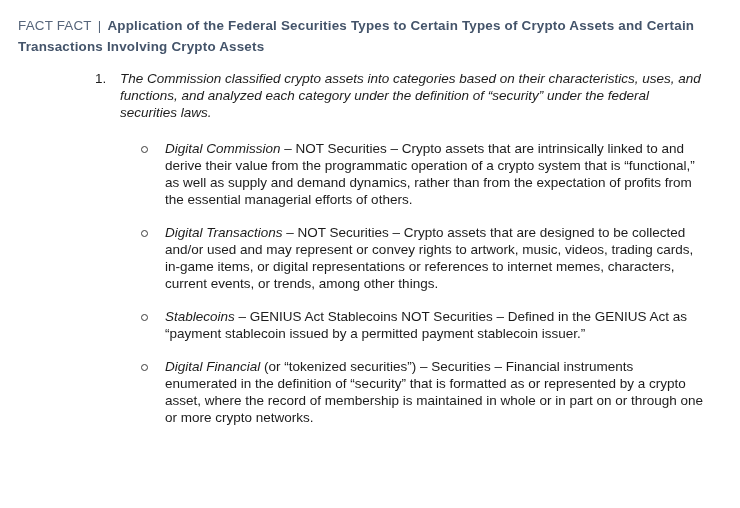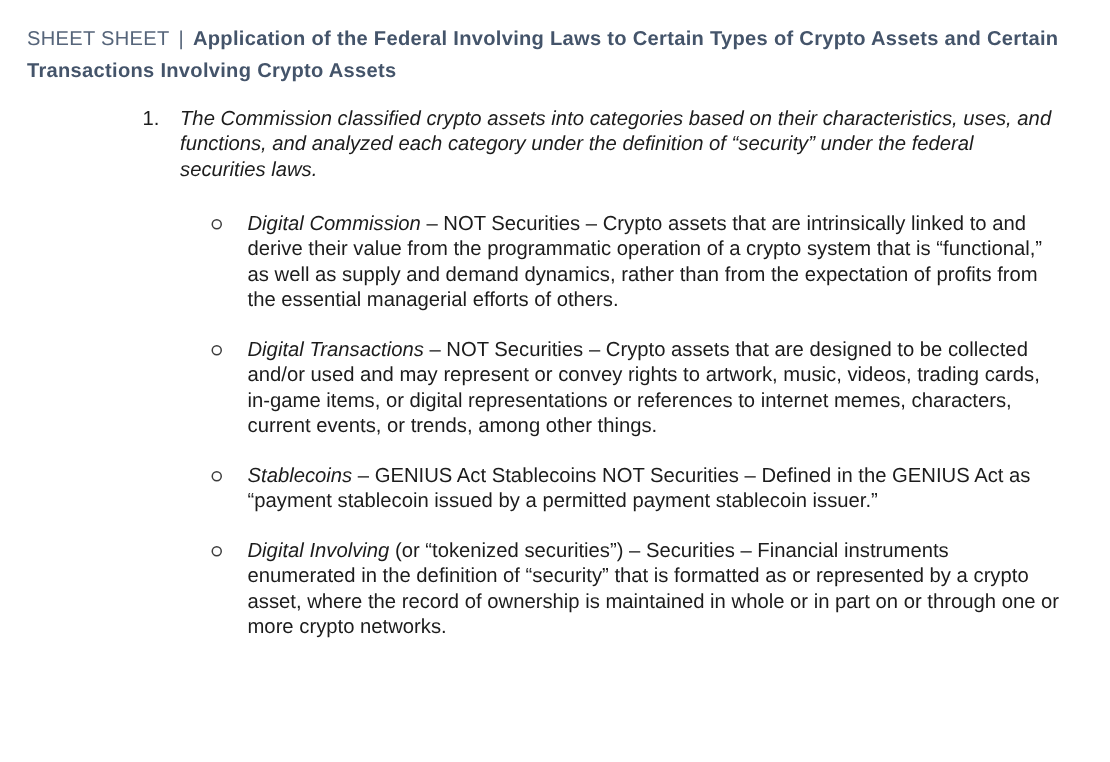--- a/index.html
+++ b/index.html
@@ -97,21 +97,21 @@
   .btext em {
     font-style: italic;
   }
 </style>
 </head>
 <body>
 
 <div class="page">
 
   <div class="doc-header">
-    <span class="label">SHEET SHEET</span><span class="sep">|</span><span class="title">Application of the Federal Involving Laws to Certain Types of Crypto Assets and Certain Transactions Involving Crypto Assets</span>
+    <span class="label">FACT FACT</span><span class="sep">|</span><span class="title">Application of the Federal Securities Types to Certain Types of Crypto Assets and Certain Transactions Involving Crypto Assets</span>
   </div>
 
   <div class="numbered-item">
     <span class="num">1.</span>
     <div class="num-text">The Commission classified crypto assets into categories based on their characteristics, uses, and functions, and analyzed each category under the definition of “security” under the federal securities laws.</div>
   </div>
 
   <ul class="bullets">
     <li>
       <span class="marker-col"><span class="marker"></span></span>
@@ -120,17 +120,17 @@
     <li>
       <span class="marker-col"><span class="marker"></span></span>
       <div class="btext"><em>Digital Transactions</em><span> – NOT Securities – Crypto assets that are designed to be collected and/or used and may represent or convey rights to artwork, music, videos, trading cards, in-game items, or digital representations or references to internet memes, characters, current events, or trends, among other things.</span></div>
     </li>
     <li>
       <span class="marker-col"><span class="marker"></span></span>
       <div class="btext"><em>Stablecoins</em><span> – GENIUS Act Stablecoins NOT Securities – Defined in the GENIUS Act as “payment stablecoin issued by a permitted payment stablecoin issuer.”</span></div>
     </li>
     <li>
       <span class="marker-col"><span class="marker"></span></span>
-      <div class="btext"><em>Digital Involving</em><span> (or “tokenized securities”) – Securities – Financial instruments enumerated in the definition of “security” that is formatted as or represented by a crypto asset, where the record of ownership is maintained in whole or in part on or through one or more crypto networks.</span></div>
+      <div class="btext"><em>Digital Financial</em><span> (or “tokenized securities”) – Securities – Financial instruments enumerated in the definition of “security” that is formatted as or represented by a crypto asset, where the record of membership is maintained in whole or in part on or through one or more crypto networks.</span></div>
     </li>
   </ul>
 
 </div>
 
 </body></html>

